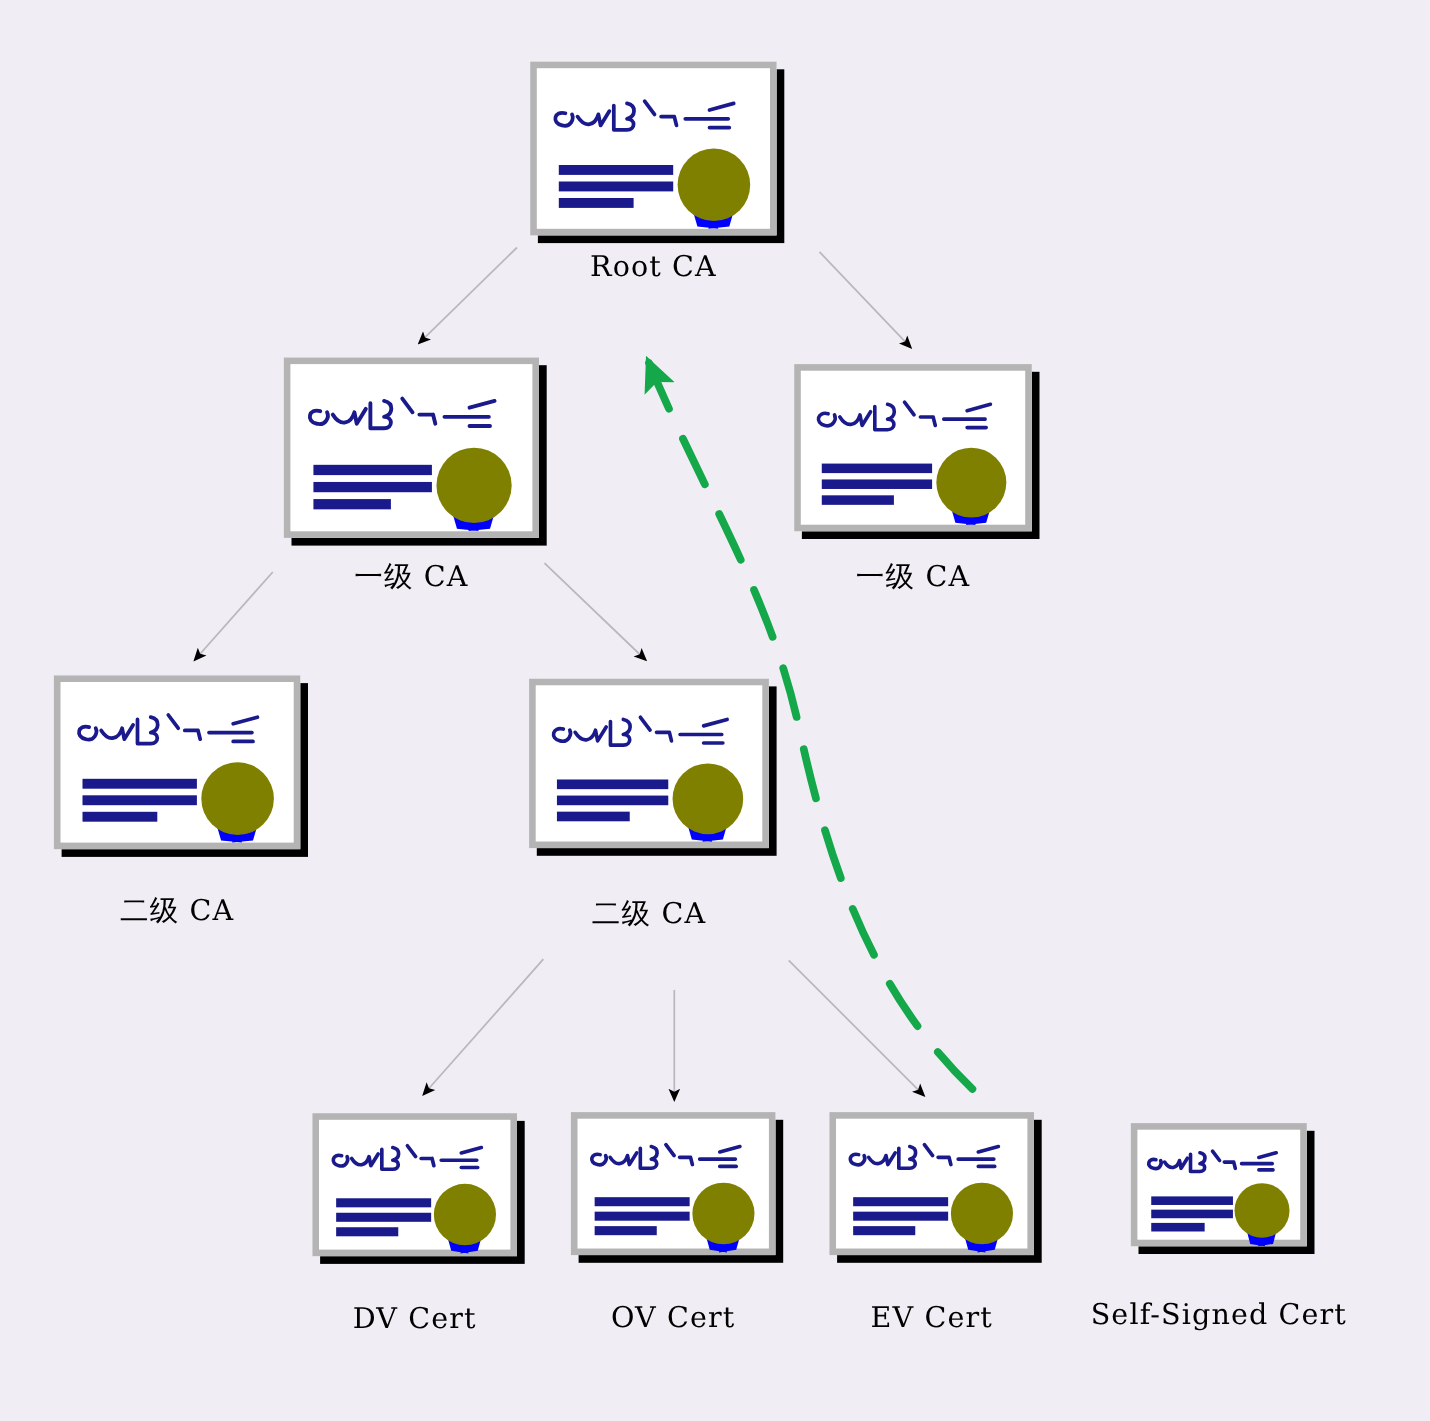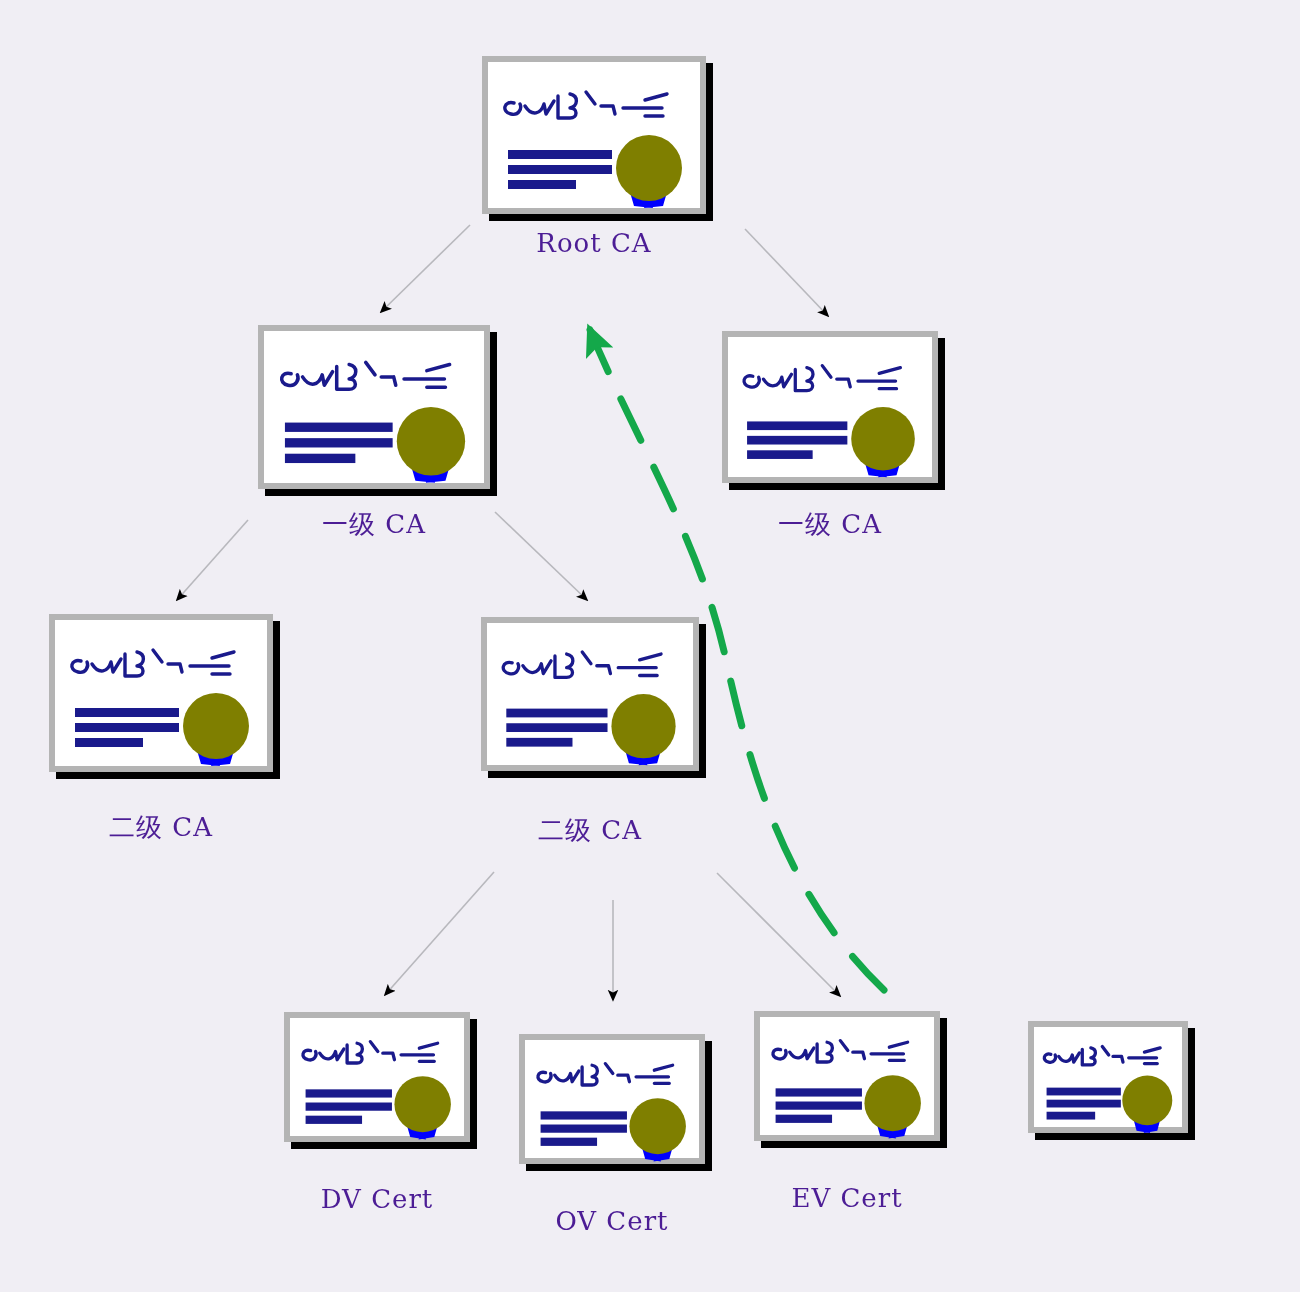--- a/index.html
+++ b/index.html
@@ -58,21 +58,21 @@
     top: 0;
     width: 100%;
     height: 100%;
     overflow: visible;
   }
   .node-label {
     position: absolute;
     left: 50%;
     transform: translateX(-50%);
     white-space: nowrap;
-    color: #4c1d95;
+    color: #000000;
     letter-spacing: 1px;
   }
 </style>
 </head>
 <body>
 
 <div id="stage">
 
   <svg id="edges" viewBox="0 0 1300 1292" xmlns="http://www.w3.org/2000/svg">
     <defs>
@@ -280,21 +280,21 @@
         <g fill="#0000ff">
           <path d="M 139 105 L 158 110 L 171 155 L 152 152 Z"></path>
           <path d="M 194 105 L 175 110 L 162 155 L 181 152 Z"></path>
         </g>
         <circle cx="167" cy="112" r="34" fill="#7f7f00"></circle>
       </svg>
     </div>
     <div class="node-label" style="top:172px; font-size:26px;">DV Cert</div>
   </div>
 
-  <div class="node" style="left:519px; top:1011px; width:186px; height:130px;margin-top:23px;">
+  <div class="node" style="left:519px; top:1011px; width:186px; height:130px;">
     <div class="cert" style="width:186px; height:130px;">
       <div class="cert-shadow"></div>
       <div class="cert-frame"></div>
       <svg class="cert-svg" viewBox="0 0 224 158" preserveAspectRatio="none" xmlns="http://www.w3.org/2000/svg">
         <g fill="none" stroke="#1a1a8c" stroke-width="4" stroke-linecap="round" stroke-linejoin="round">
           <path d="M 32 47 C 22 44, 19 56, 29 58 C 37 60, 40 52, 38 48"></path>
           <path d="M 43 50 C 50 61, 59 58, 62 48 L 64 58 L 72 45"></path>
           <path d="M 76 40 L 76 62 L 88 62 C 96 62, 96 52, 88 52 C 96 50, 97 40, 88 38"></path>
           <path d="M 104 36 L 113 48"></path>
           <path d="M 119 50 L 131 50 M 131 50 L 133 58"></path>
@@ -361,15 +361,16 @@
           <rect x="26" y="111" width="104" height="11"></rect>
           <rect x="26" y="128" width="68" height="11"></rect>
         </g>
         <g fill="#0000ff">
           <path d="M 139 105 L 158 110 L 171 158 L 152 155 Z"></path>
           <path d="M 194 105 L 175 110 L 162 158 L 181 155 Z"></path>
         </g>
         <circle cx="167" cy="112" r="35" fill="#7f7f00"></circle>
       </svg>
     </div>
+    <div class="node-label" style="top:160px; font-size:26px;">Self-Signed Cert</div>
   </div>
 
 </div>
 
 </body></html>

